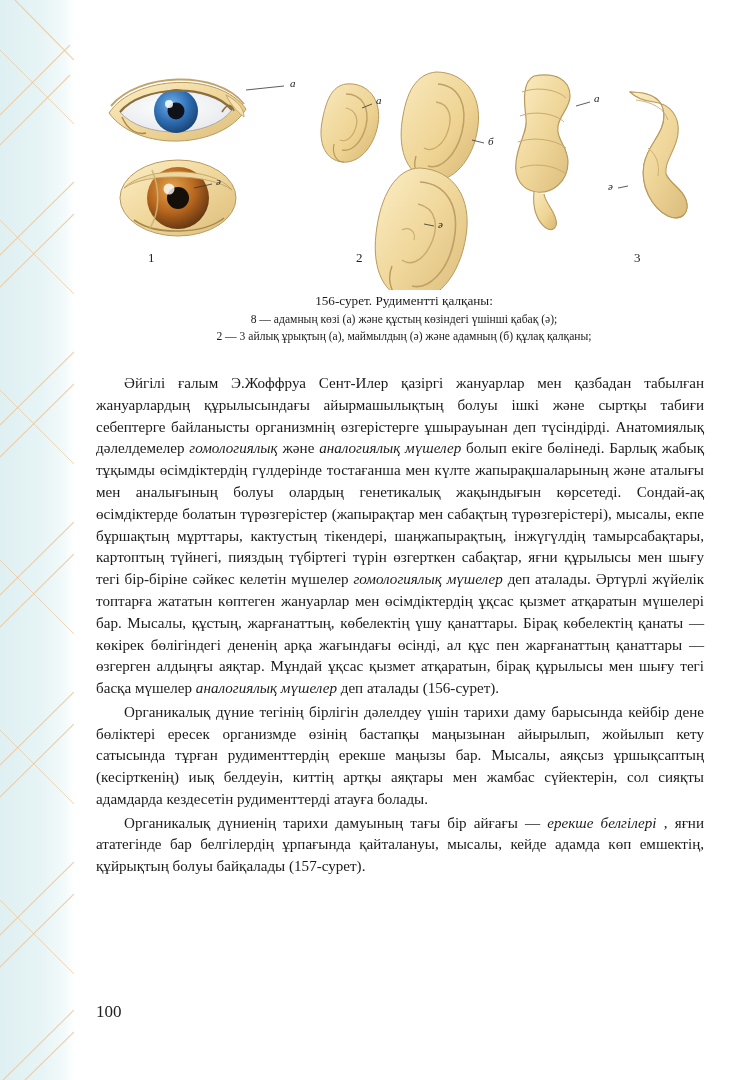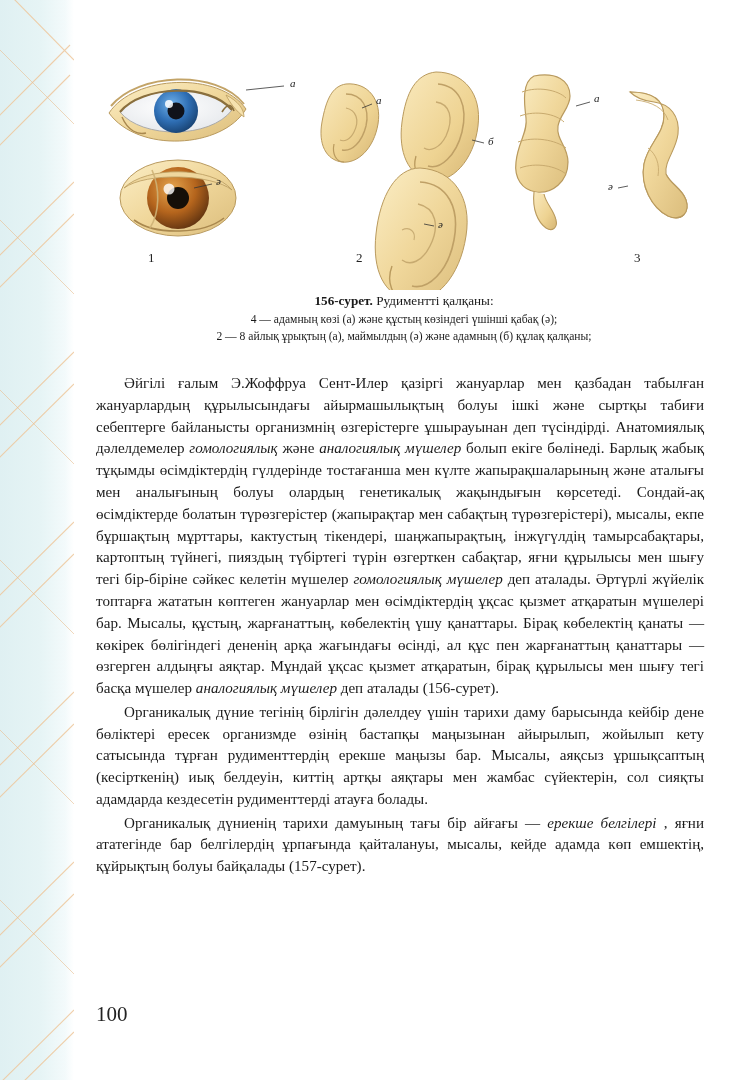--- a/index.html
+++ b/index.html
@@ -55,21 +55,21 @@
 
   .caption {
     position: absolute;
     left: 40px;
     top: 292px;
     width: 580px;
     text-align: center;
     font-size: 13.2px;
     line-height: 1.35;
   }
-  .caption .cap-title b { font-weight: bold; }
+  .caption .cap-title b { font-weight: normal; }
   .caption .cap-lines {
     font-size: 11.6px;
     margin-top: 2px;
     line-height: 1.45;
   }
 
   
   .body-text {
     position: absolute;
     left: 22px;
@@ -85,21 +85,21 @@
     margin: 0 0 0.12em 0;
     text-indent: 28px;
   }
   .body-text i { font-style: italic; }
   .body-text b { font-weight: normal; }
 
   .page-number {
     position: absolute;
     left: 22px;
     top: 1002px;
-    font-size: 21px;
+    font-size: 17px;
     color: #222;
   }
 </style>
 </head>
 <body>
 
 <div class="edge-band">
   <svg width="74" height="1080" viewBox="0 0 74 1080">
     <g stroke="#eec79c" stroke-width="1.1" fill="none" opacity="0.85">
       <path d="M-5 120 L70 45"></path>
@@ -252,22 +252,22 @@
         <text class="fig-num" x="540" y="202">3</text>
       </g>
     </svg>
   </div>
 
   <div class="caption">
     <div class="cap-title">
       <b>156-сурет.</b><span> Рудиментті қалқаны:</span>
     </div>
     <div class="cap-lines">
-      <div>4 — адамның көзі (а) және құстың көзіндегі үшінші қабақ (ә);</div>
-      <div>2 — 8 айлық ұрықтың (а), маймылдың (ә) және адамның (б) құлақ қалқаны;</div>
+      <div>8 — адамның көзі (а) және құстың көзіндегі үшінші қабақ (ә);</div>
+      <div>2 — 3 айлық ұрықтың (а), маймылдың (ә) және адамның (б) құлақ қалқаны;</div>
     </div>
   </div>
 
   <div class="body-text">
     <p><span>Әйгілі ғалым Э.</span><b>Жоффруа Сент-Илер</b><span> қазіргі жануарлар мен қазбадан табылған жануарлардың құрылысындағы айырмашылықтың болуы ішкі және сыртқы табиғи себептерге байланысты организмнің өзгерістерге ұшырауынан деп түсіндірді. Анатомиялық дәлелдемелер </span><i>гомологиялық</i><span> және </span><i>аналогиялық мүшелер</i><span> болып екіге бөлінеді. Барлық жабық тұқымды өсімдіктердің гүлдерінде тостағанша мен күлте жапырақшаларының және аталығы мен аналығының болуы олардың генетикалық жақындығын көрсетеді. Сондай-ақ өсімдіктерде болатын түрөзгерістер (жапырақтар мен сабақтың түрөзгерістері), мысалы, екпе бұршақтың мұрттары, кактустың тікендері, шаңжапырақтың, інжүгүлдің тамырсабақтары,  картоптың түйнегі, пияздың түбіртегі түрін өзгерткен сабақтар, яғни құрылысы мен шығу тегі бір-біріне сәйкес келетін мүшелер </span><i>гомологиялық мүшелер</i><span> деп аталады. Әртүрлі жүйелік топтарға жататын көптеген жануарлар  мен өсімдіктердің ұқсас қызмет атқаратын мүшелері бар. Мысалы, құстың, жарғанаттың, көбелектің үшу қанаттары. Бірақ көбелектің қанаты — көкірек бөлігіндегі дененің арқа жағындағы өсінді, ал құс пен жарғанаттың қанаттары — өзгерген алдыңғы аяқтар.  Мұндай ұқсас қызмет атқаратын, бірақ құрылысы мен шығу тегі басқа мүшелер </span><i>аналогиялық мүшелер</i><span> деп аталады (156-сурет).</span></p>
     <p><span>Органикалық дүние тегінің бірлігін дәлелдеу үшін тарихи даму барысында кейбір дене бөліктері ересек организмде өзінің бастапқы маңызынан айырылып, жойылып кету сатысында тұрған рудименттердің ерекше маңызы бар. Мысалы, аяқсыз ұршықсаптың (кесірткенің) иық белдеуін, киттің артқы аяқтары мен жамбас сүйектерін, сол сияқты адамдарда кездесетін рудименттерді атауға болады.</span></p>
     <p><span>Органикалық дүниенің тарихи дамуының тағы бір айғағы — </span><i>ерекше белгілері</i><span> , яғни ататегінде бар белгілердің ұрпағында қайталануы, мысалы, кейде адамда көп емшектің, құйрықтың болуы байқалады (157-сурет).</span></p>
   </div>
 
   <div class="page-number">100</div>

